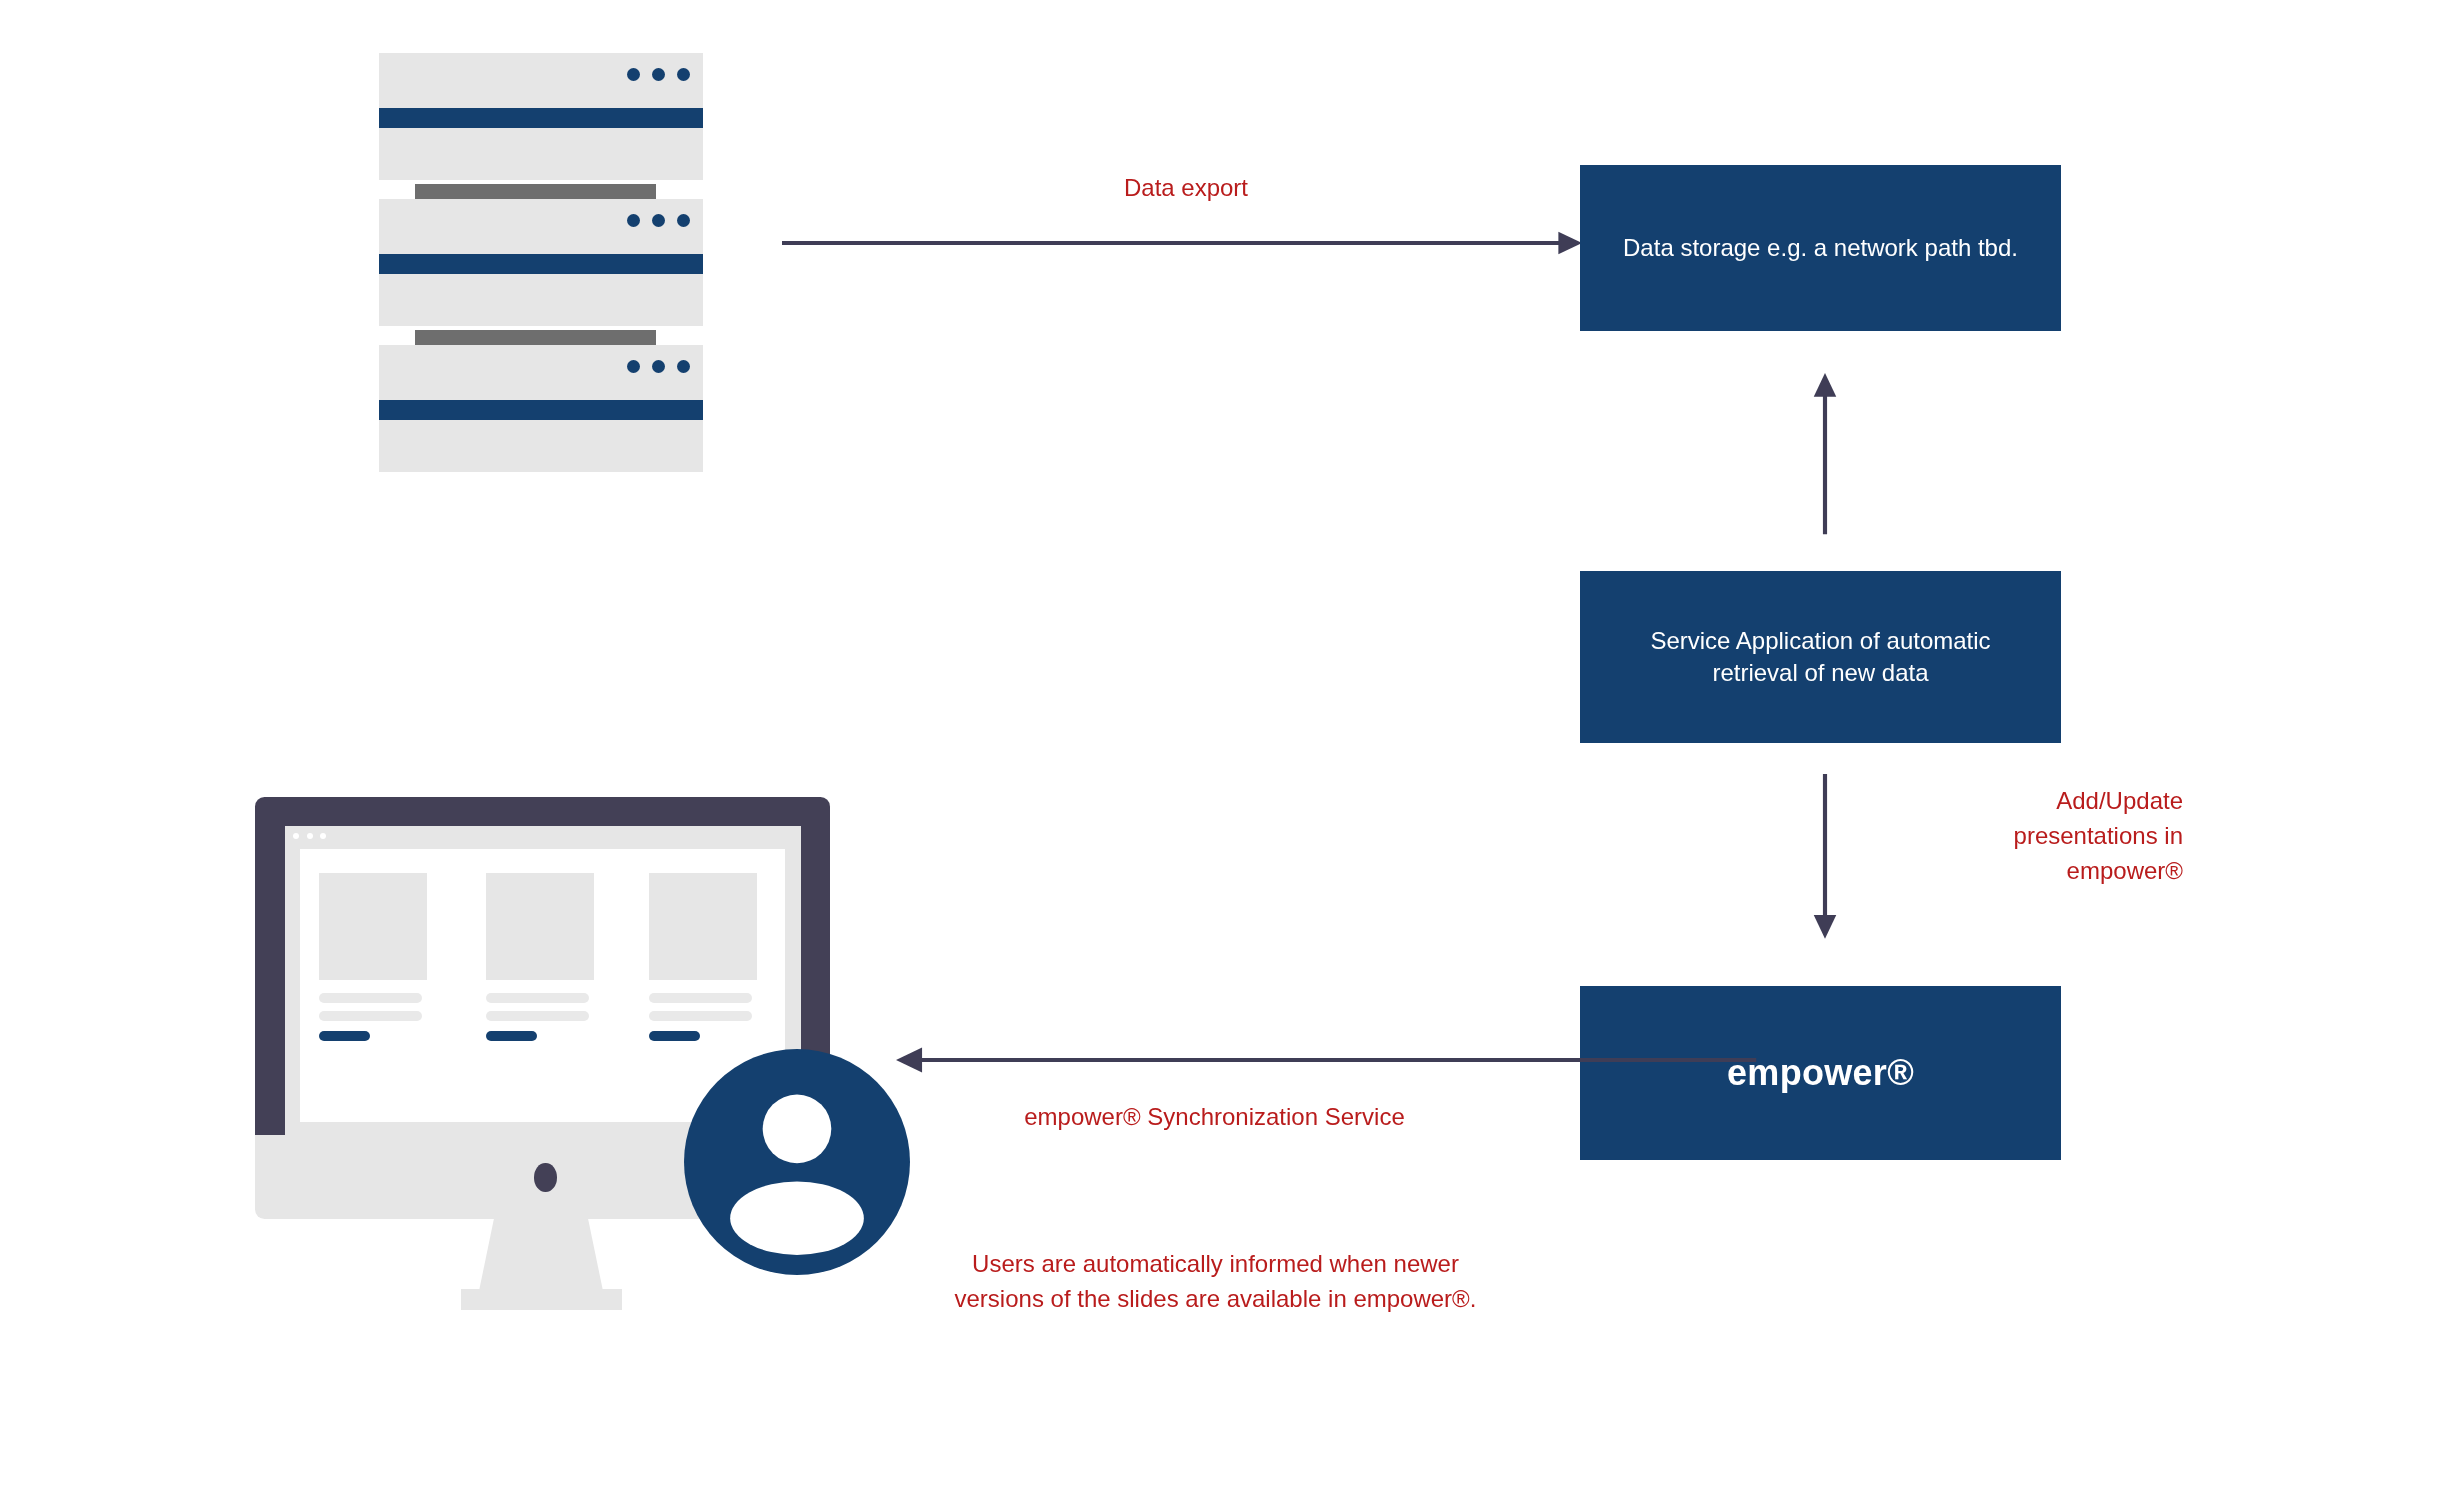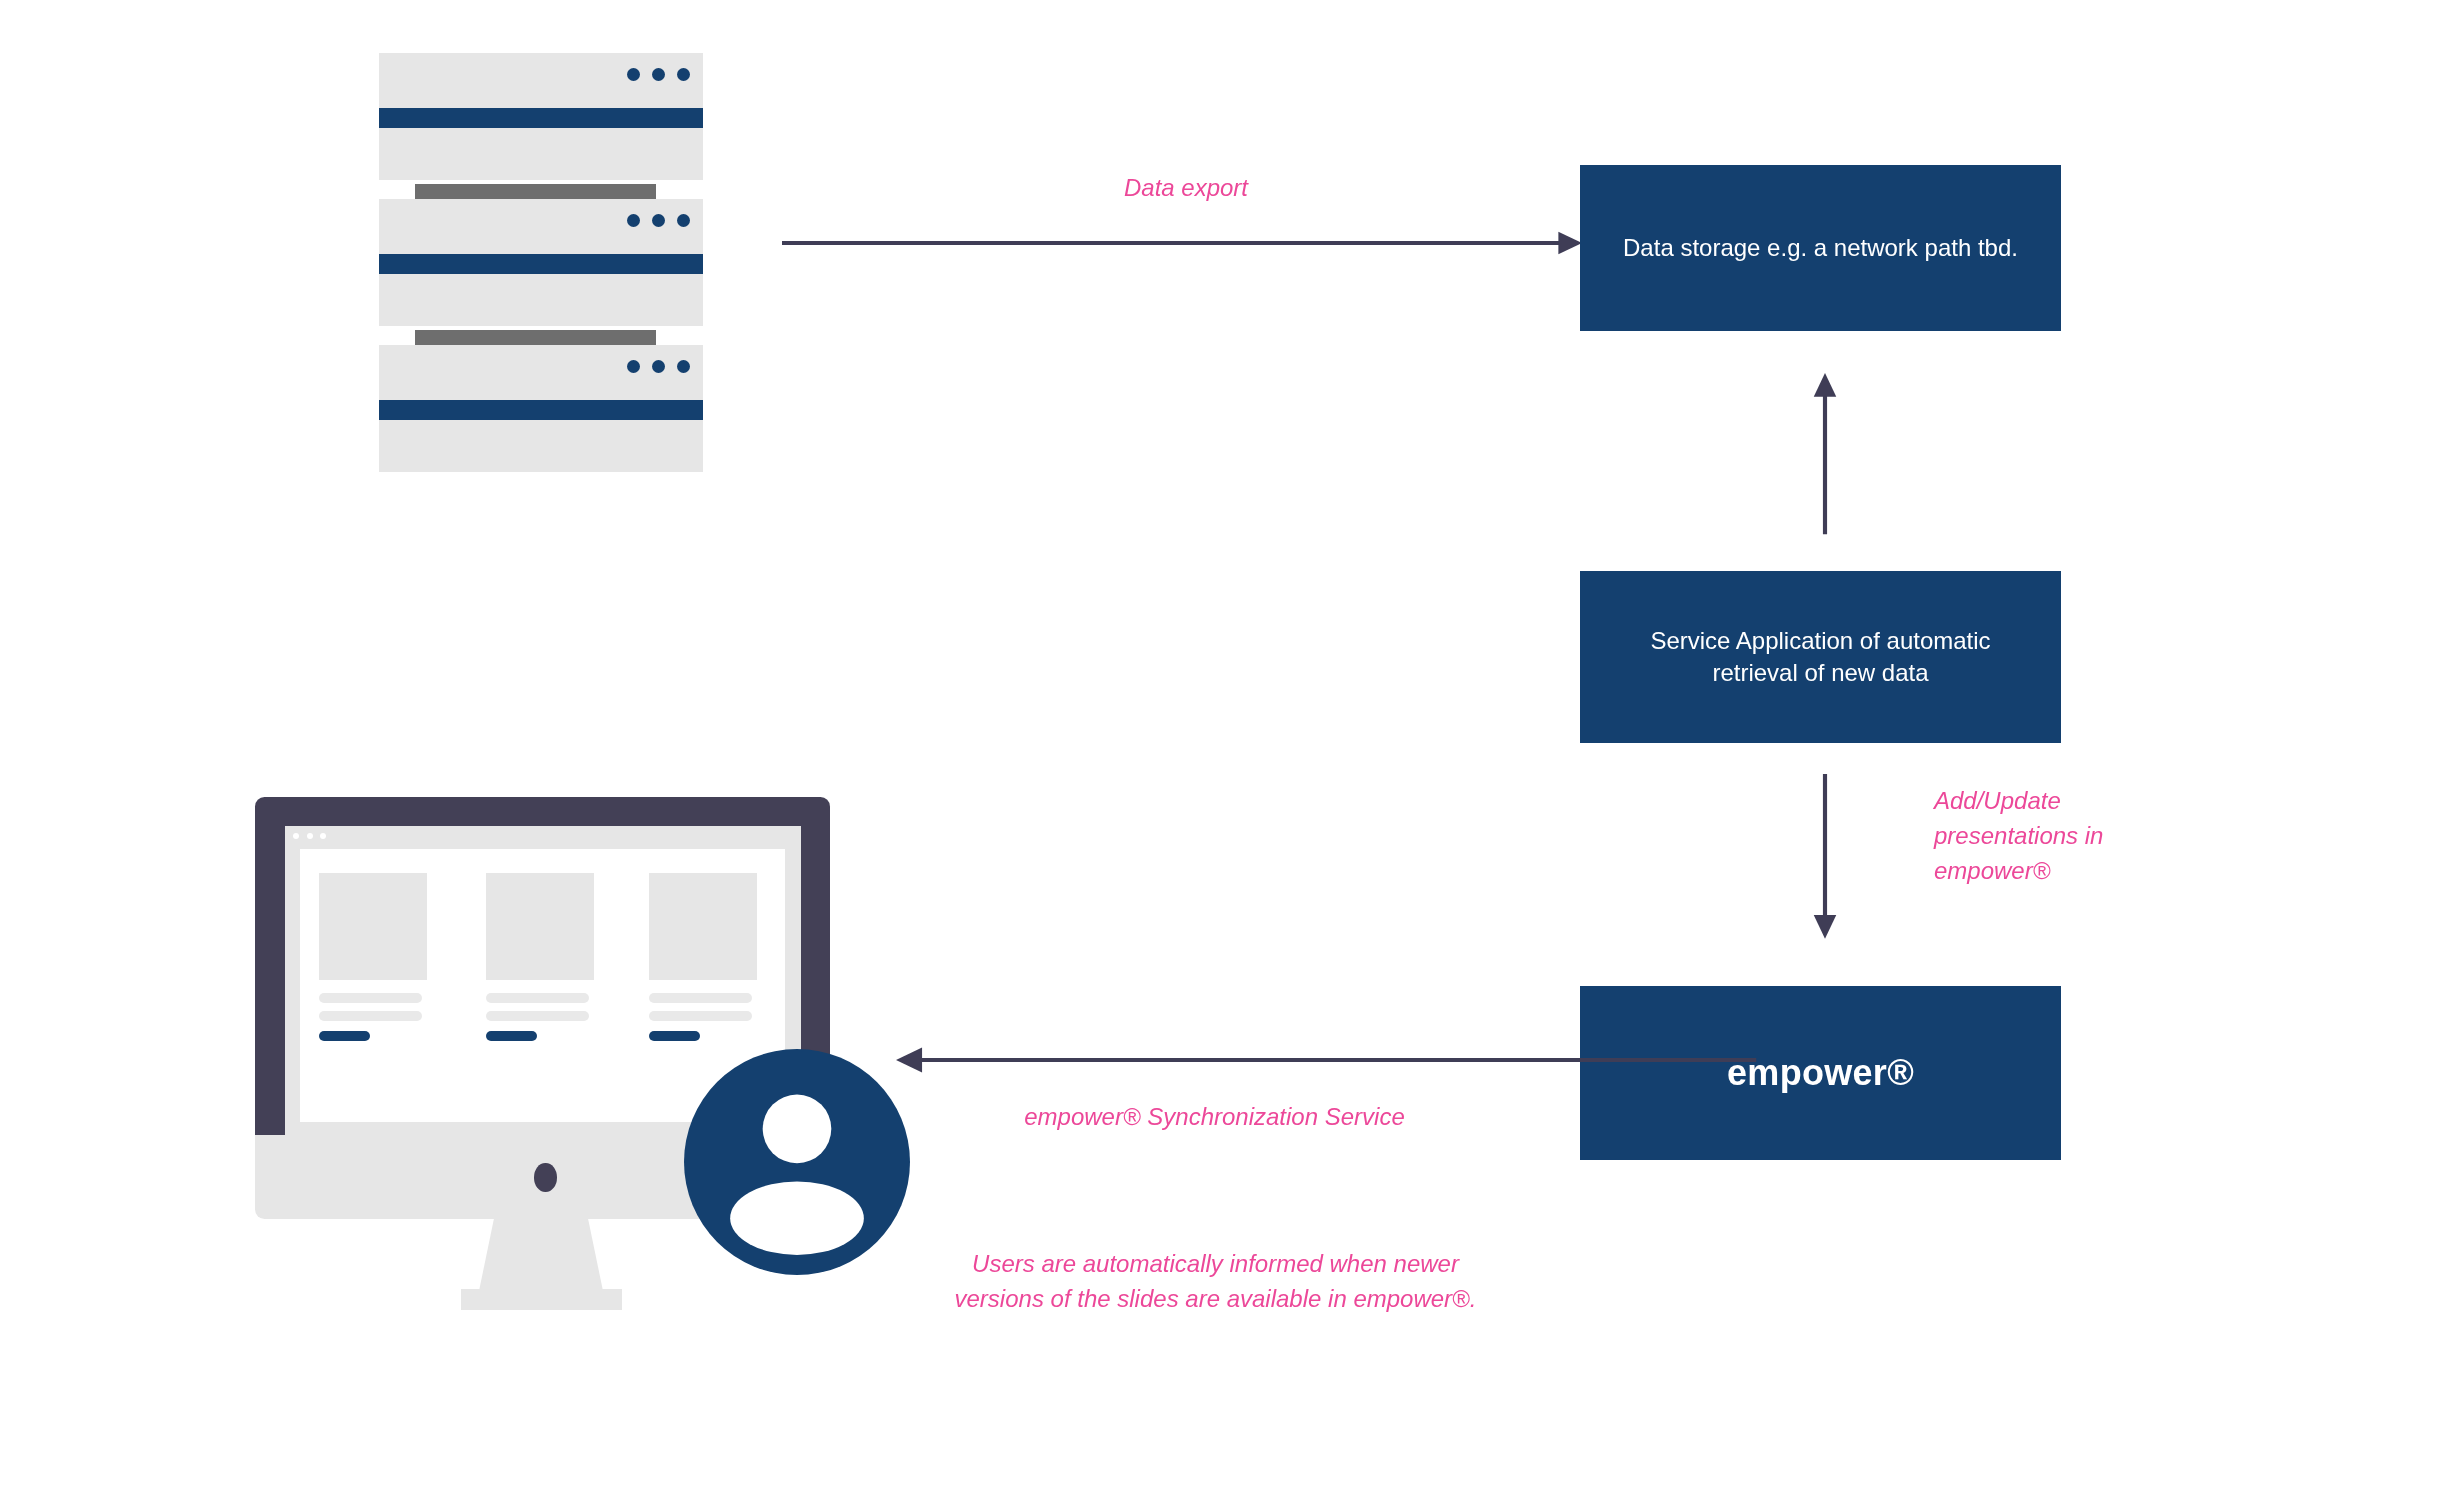--- a/index.html
+++ b/index.html
@@ -79,29 +79,28 @@
   #box-service  { left: 1580px; top: 571px;  width: 481px; height: 172px; align-items: center; }
   #box-empower  { left: 1580px; top: 986px; width: 481px; height: 174px;
                   font-size: 36px; font-weight: bold; letter-spacing: 0.3px; }
 
   
   .arrow-svg { position: absolute; overflow: visible; }
 
   
   .label {
     position: absolute;
-    color: #ec4899;
+    color: #b91c1c;
     font-size: 24px;
     line-height: 1.45;
     text-align: center;
     font-weight: 400;
-    font-style: italic;
   }
   #label-data-export { left: 1020px; top: 171px; width: 332px; }
-  #label-add-update  { left: 1934px; top: 784px; width: 249px; text-align: left; }
+  #label-add-update  { left: 1934px; top: 784px; width: 249px; text-align: right; }
   #label-sync        { left: 948px; top: 1100px; width: 533px; }
   #label-users-note  { left: 931px; top: 1247px; width: 569px; }
 
   
   #monitor { position: absolute; left: 255px; top: 797px; width: 593px; height: 498px; }
 
   #mon-bezel {
     position: absolute; left: 0; top: 0;
     width: 575px; height: 338px;
     background: #434056;

